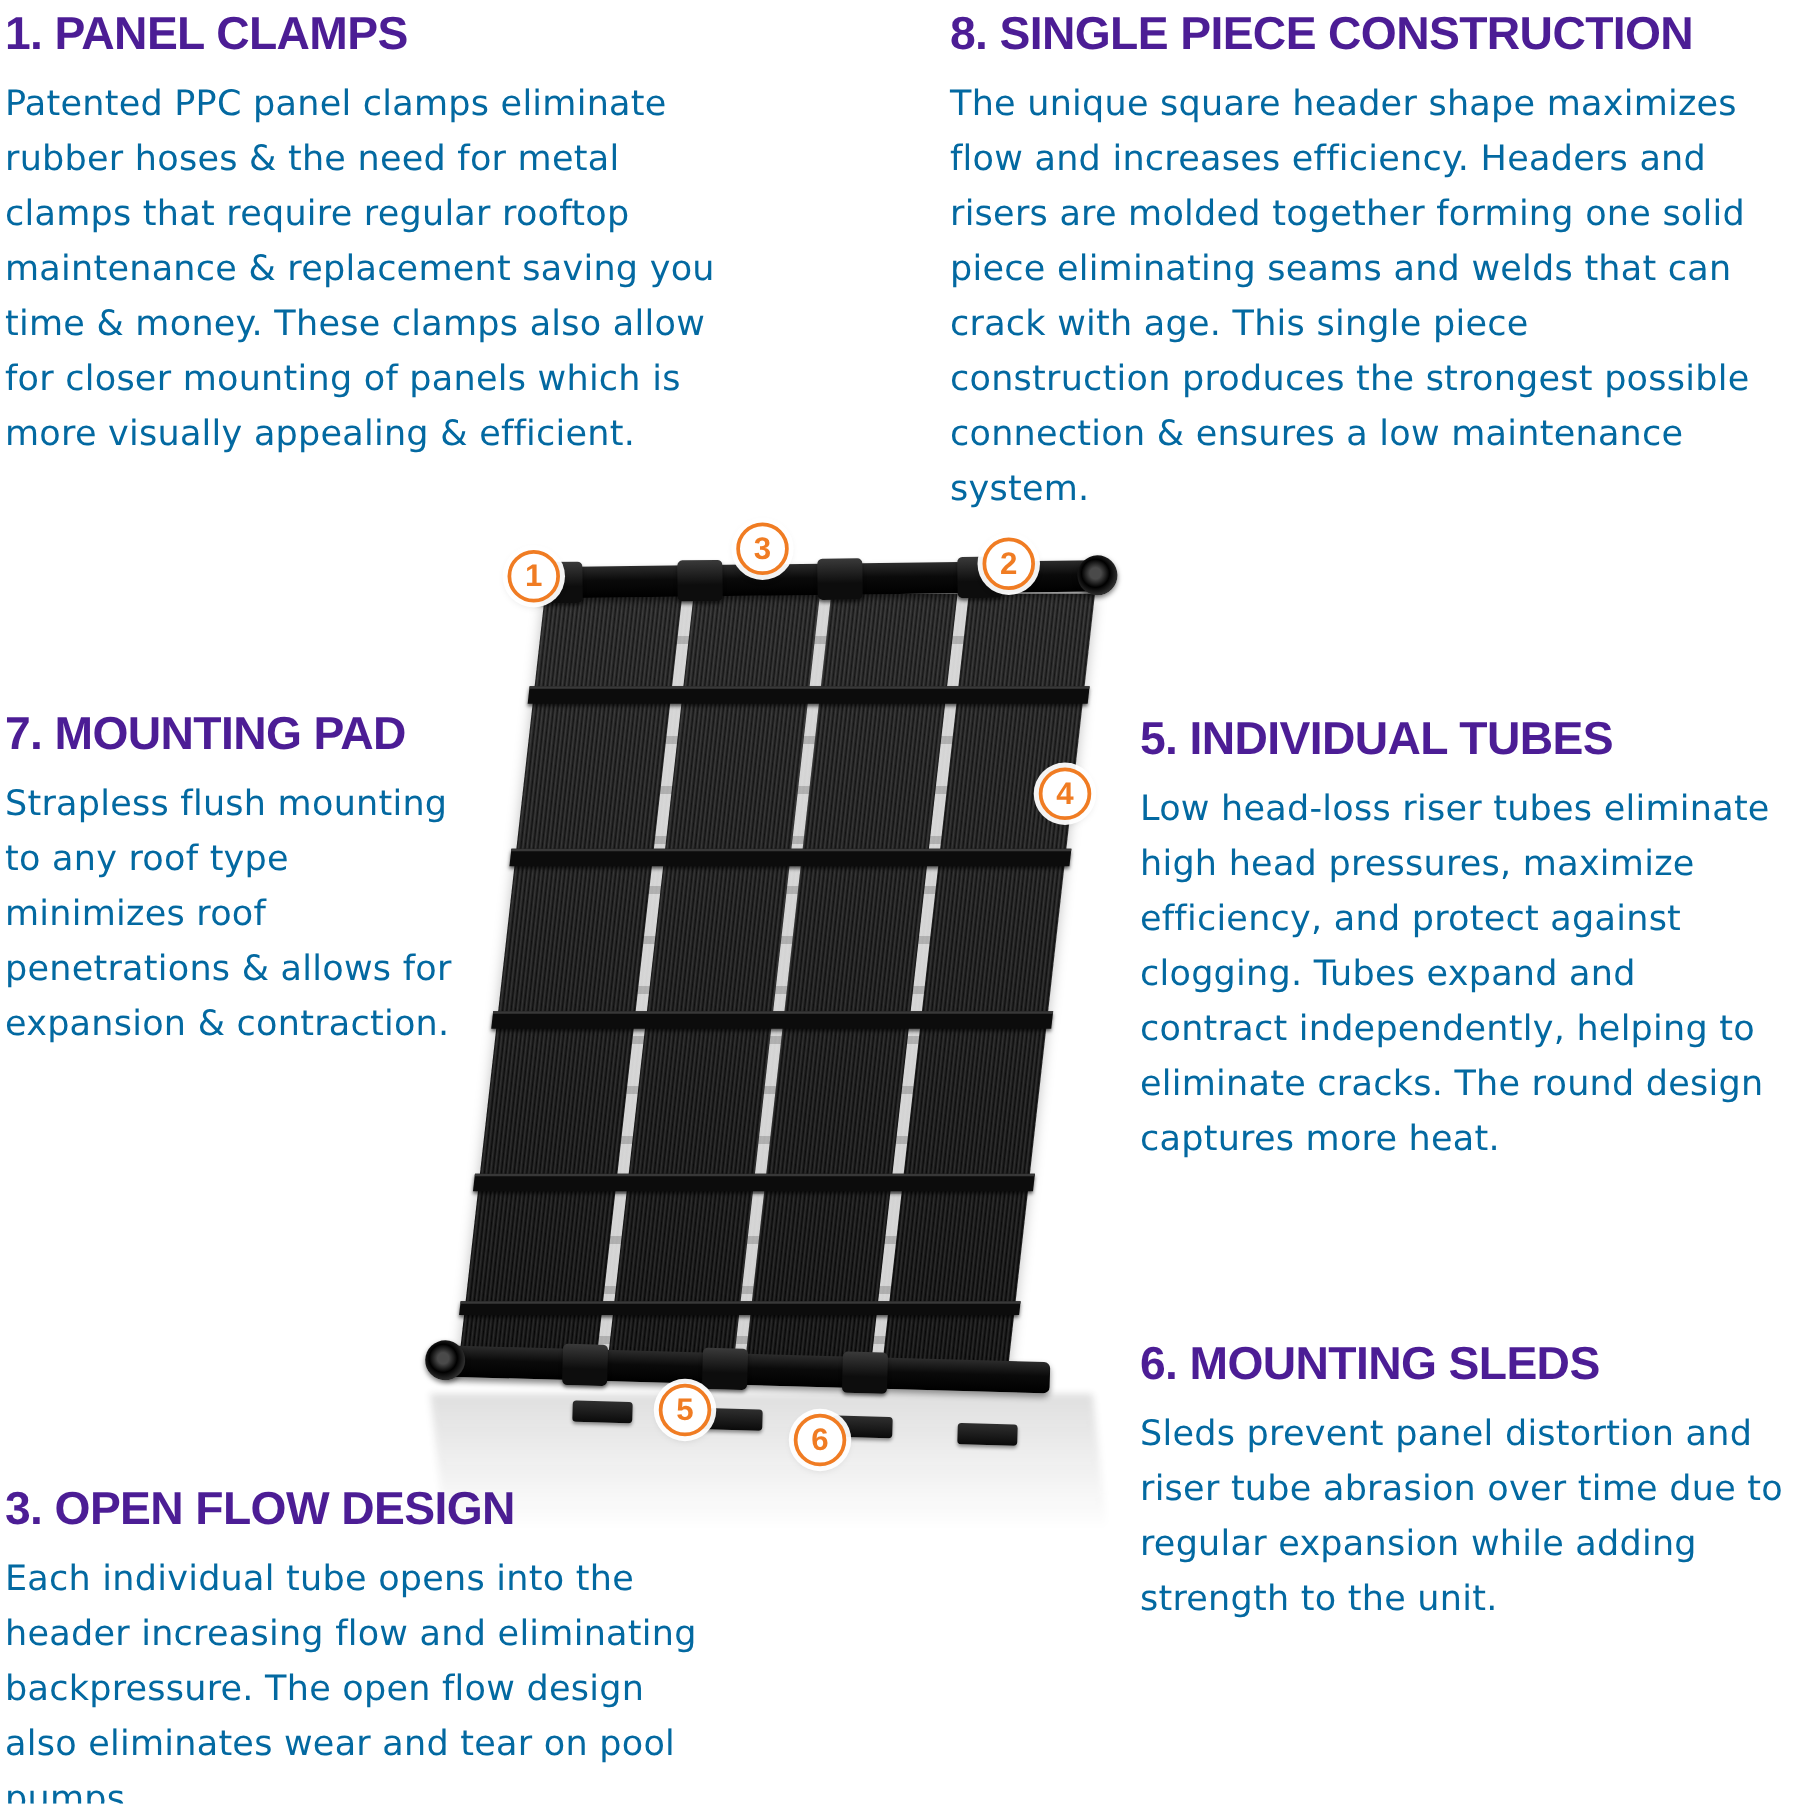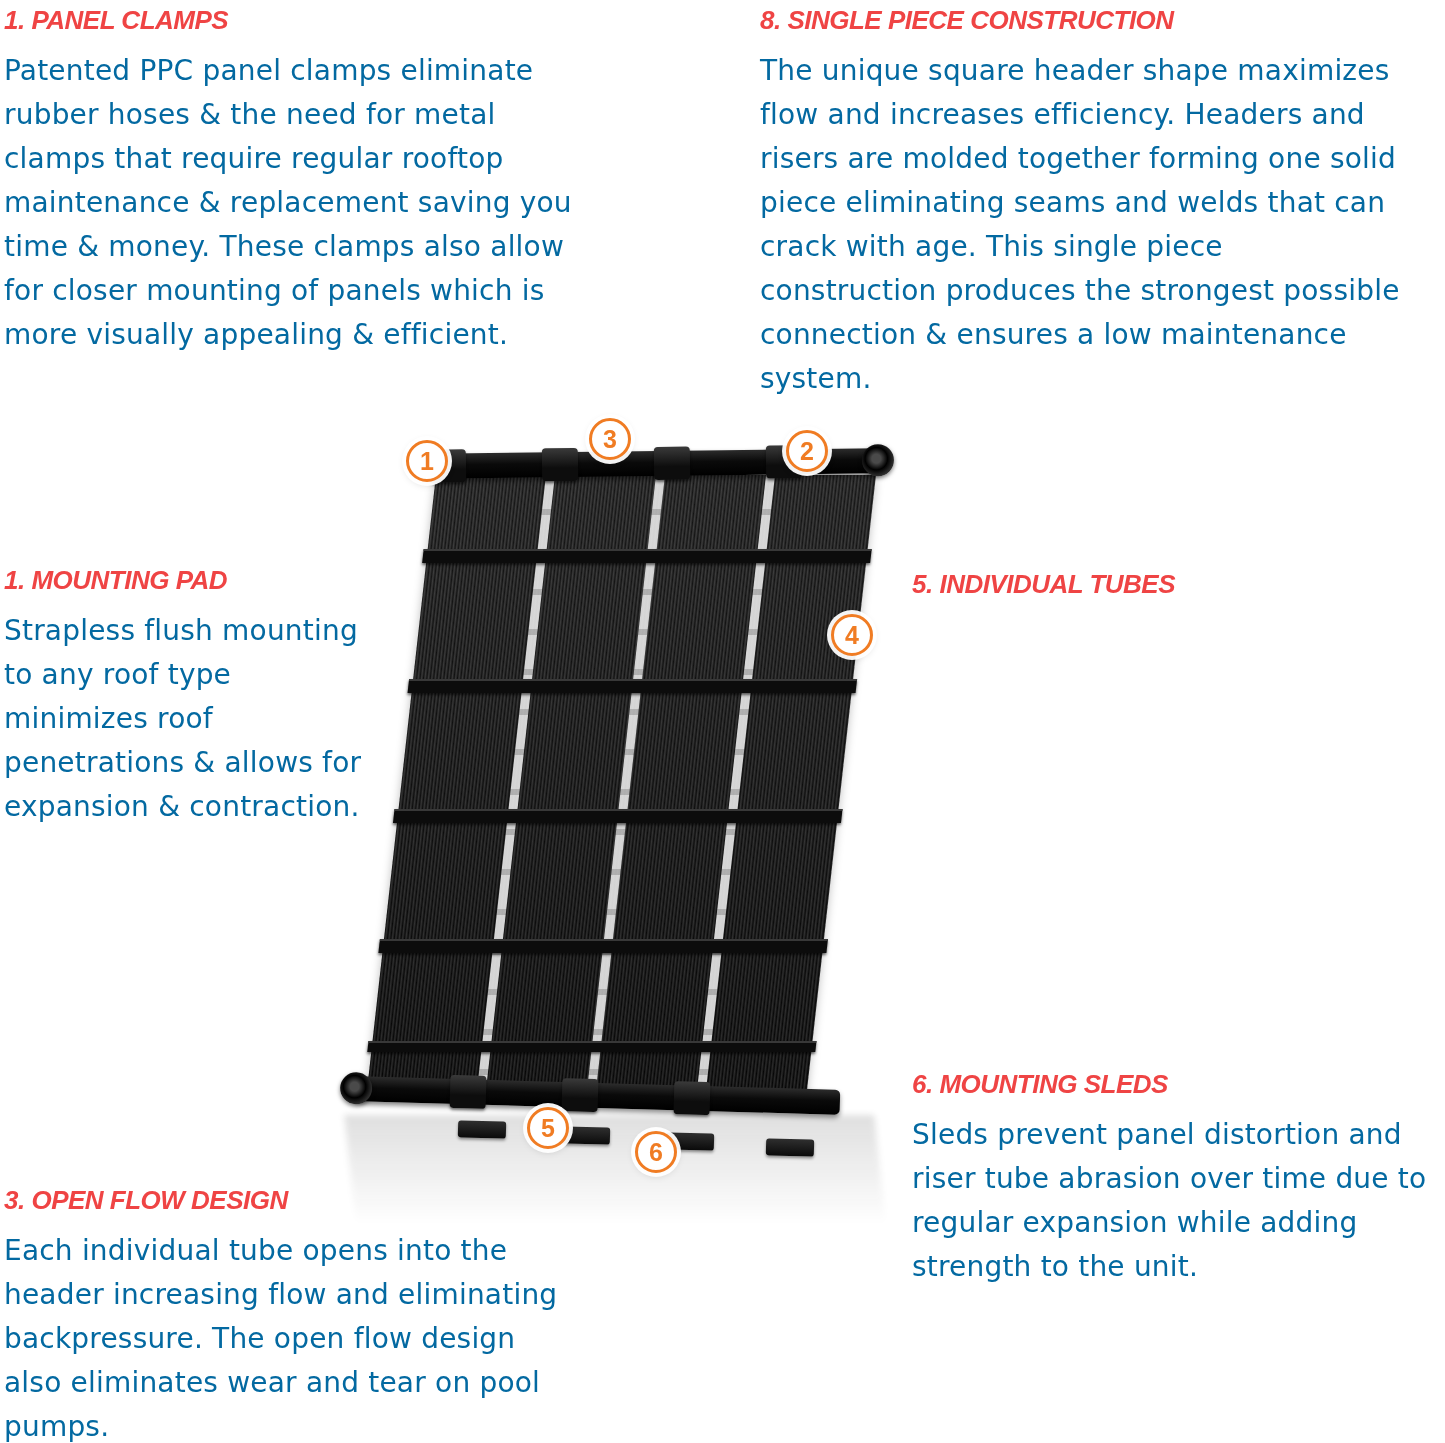--- a/index.html
+++ b/index.html
@@ -9,25 +9,24 @@
     background:#ffffff;
     overflow:hidden;
     font-family:"DejaVu Sans", sans-serif;
   }
   
   .feature{position:absolute;}
   .feature h2{
     margin:0 0 14px 0;
     font-family:"Liberation Sans", sans-serif;
     font-weight:800;
-    font-size:26px;
+    font-size:37px;
     line-height:1.12;
     letter-spacing:-0.5px;
-    color:#ef4444;
-    font-style:italic;
+    color:#4c1d95;
   }
   .feature p{
     margin:0;
     font-size:28px;
     line-height:44px;
     letter-spacing:0.2px;
     color:#0369a1;
   }
   .f1{left:4px;   top:6px;    width:600px;}
   .f1 p{width:578px;}
@@ -141,26 +140,27 @@
     <h2>1. PANEL CLAMPS</h2>
     <p>Patented PPC panel clamps eliminate rubber hoses &amp; the need for metal clamps that require regular rooftop maintenance &amp; replacement saving you time &amp; money. These clamps also allow for closer mounting of panels which is more visually appealing &amp; efficient.</p>
   </section>
 
   <section class="feature f2">
     <h2>8. SINGLE PIECE CONSTRUCTION</h2>
     <p>The unique square header shape maximizes flow and increases efficiency. Headers and risers are molded together forming one solid piece eliminating seams and welds that can crack with age. This single piece construction produces the strongest possible connection &amp; ensures a low maintenance system.</p>
   </section>
 
   <section class="feature f3">
-    <h2>1. MOUNTING PAD</h2>
+    <h2>7. MOUNTING PAD</h2>
     <p>Strapless flush mounting to any roof type minimizes roof penetrations &amp; allows for expansion &amp; contraction.</p>
   </section>
 
   <section class="feature f4">
     <h2>5. INDIVIDUAL TUBES</h2>
+    <p>Low head-loss riser tubes eliminate high head pressures, maximize efficiency, and protect against clogging. Tubes expand and contract independently, helping to eliminate cracks. The round design captures more heat.</p>
   </section>
 
   <section class="feature f6">
     <h2>6. MOUNTING SLEDS</h2>
     <p>Sleds prevent panel distortion and riser tube abrasion over time due to regular expansion while adding strength to the unit.</p>
   </section>
 
   <section class="feature f5">
     <h2>3. OPEN FLOW DESIGN</h2>
     <p>Each individual tube opens into the header increasing flow and eliminating backpressure. The open flow design also eliminates wear and tear on pool pumps.</p>

